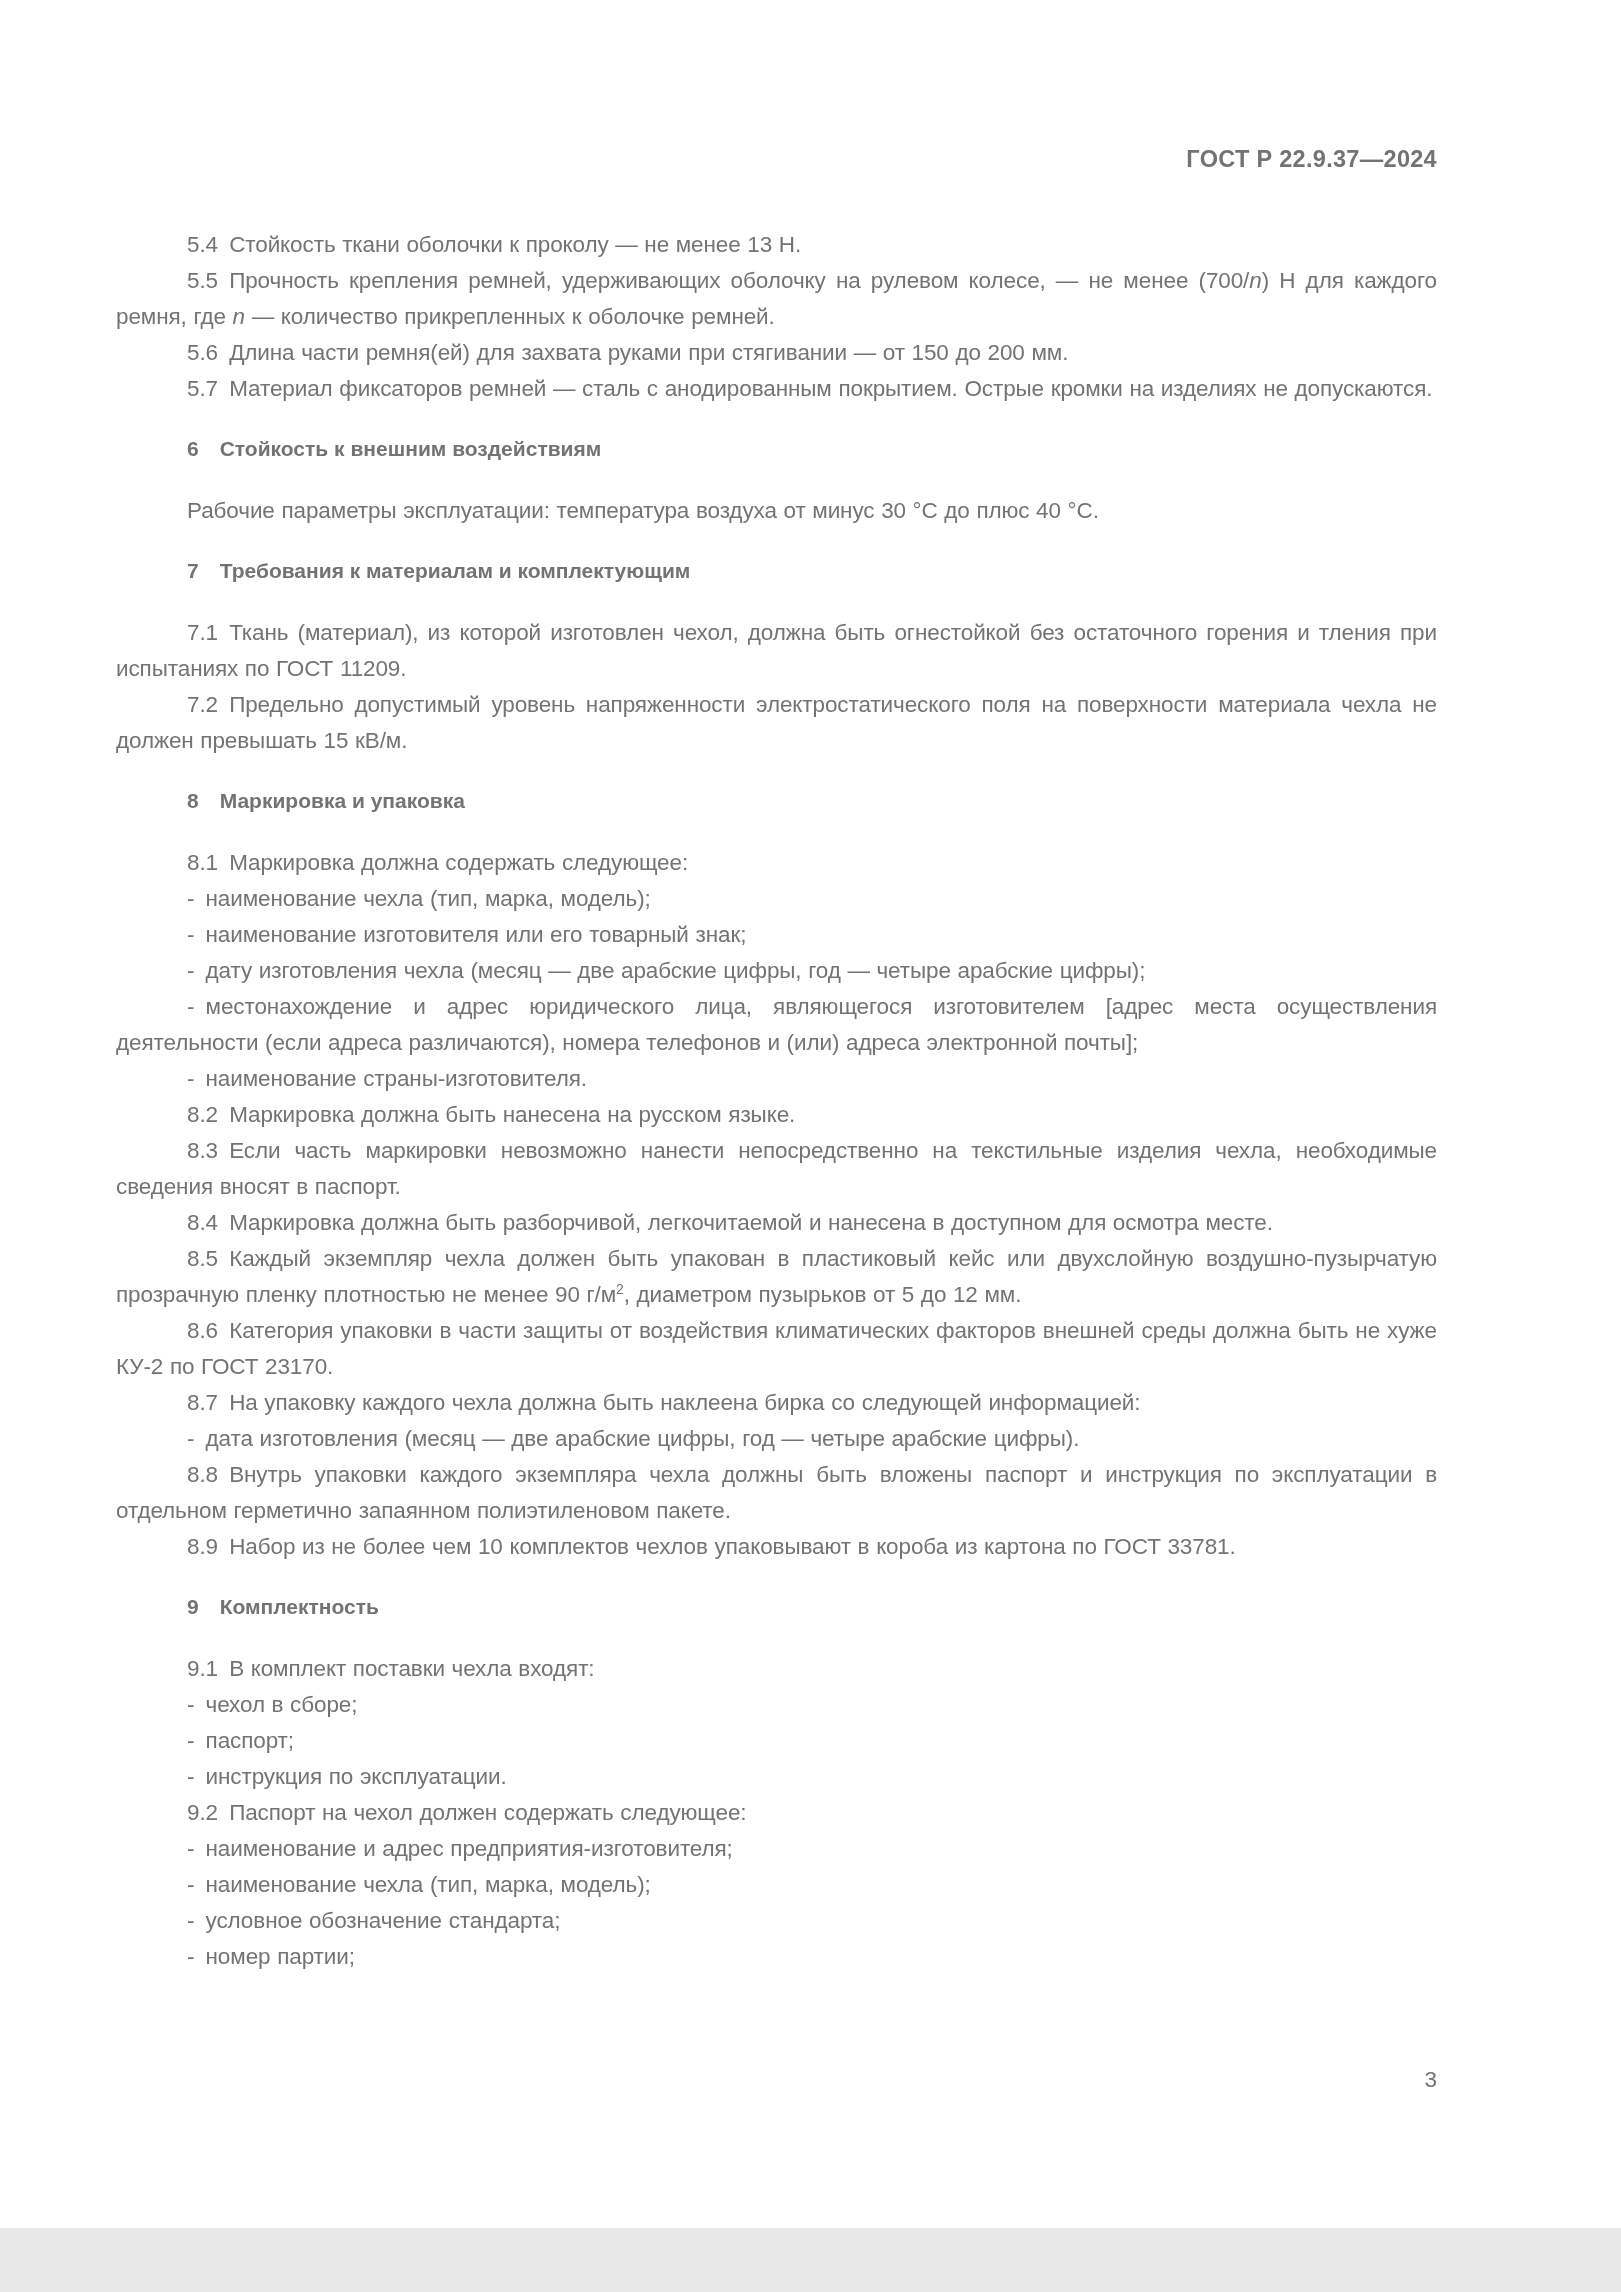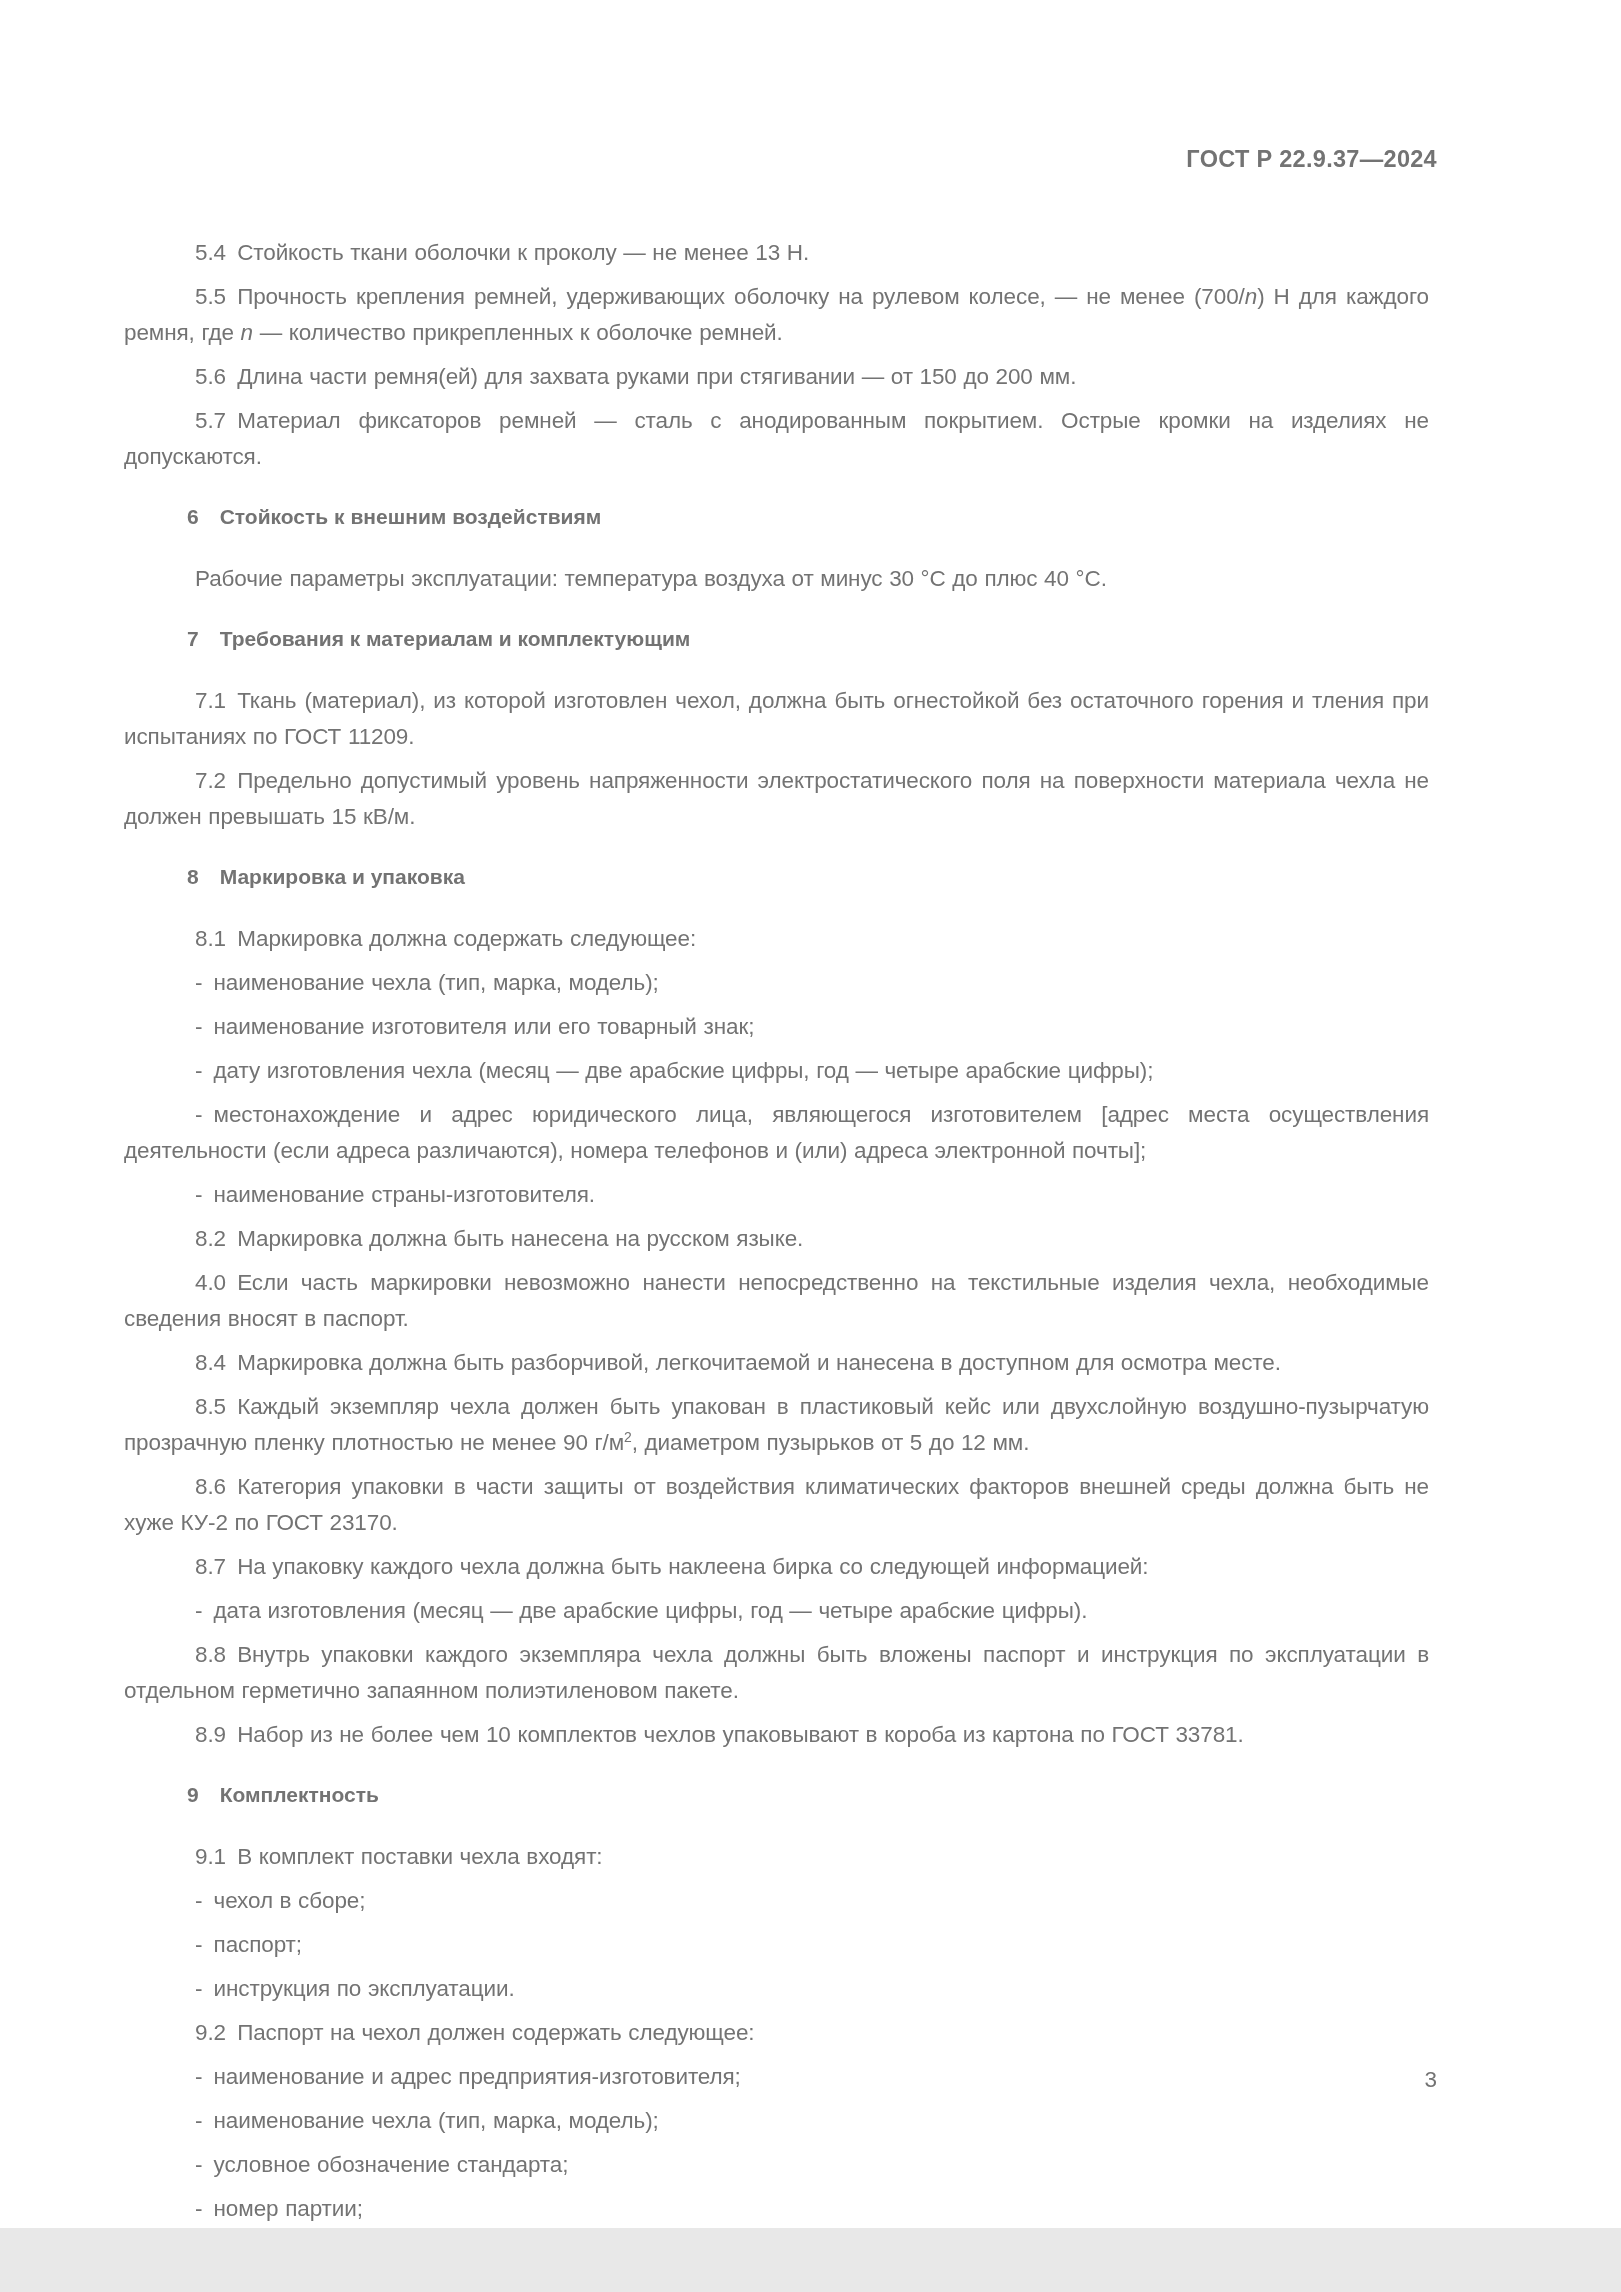--- a/index.html
+++ b/index.html
@@ -24,21 +24,21 @@
     letter-spacing: 0.3px;
     white-space: pre-wrap;
   }
   .content {
     position: absolute;
     top: 227px;
     left: 116px;
     width: 1321px;
   }
   .content p.para {
-    margin: 8px;
+    margin: 0;
     font-size: 22.5px;
     line-height: 36px;
     text-indent: 71px;
     text-align: justify;
     letter-spacing: -0.1px;
     word-spacing: 0.5px;
   }
   .content h2.heading {
     margin: 21.6px 0 25.5px 0;
     font-size: 21px;
@@ -78,21 +78,21 @@
       <p class="para">7.1 Ткань (материал), из которой изготовлен чехол, должна быть огнестойкой без остаточного го­рения и тления при испытаниях по ГОСТ 11209.</p>
       <p class="para">7.2 Предельно допустимый уровень напряженности электростатического поля на поверхности материала чехла не должен превышать 15 кВ/м.</p>
       <h2 class="heading">8 Маркировка и упаковка</h2>
       <p class="para">8.1 Маркировка должна содержать следующее:</p>
       <p class="para">- наименование чехла (тип, марка, модель);</p>
       <p class="para">- наименование изготовителя или его товарный знак;</p>
       <p class="para">- дату изготовления чехла (месяц — две арабские цифры, год — четыре арабские цифры);</p>
       <p class="para">- местонахождение и адрес юридического лица, являющегося изготовителем [адрес места осу­ществления деятельности (если адреса различаются), номера телефонов и (или) адреса электронной почты];</p>
       <p class="para">- наименование страны-изготовителя.</p>
       <p class="para">8.2 Маркировка должна быть нанесена на русском языке.</p>
-      <p class="para">4.0 Если часть маркировки невозможно нанести непосредственно на текстильные изделия чехла, необходимые сведения вносят в паспорт.</p>
+      <p class="para">8.3 Если часть маркировки невозможно нанести непосредственно на текстильные изделия чехла, необходимые сведения вносят в паспорт.</p>
       <p class="para">8.4 Маркировка должна быть разборчивой, легкочитаемой и нанесена в доступном для осмотра месте.</p>
       <p class="para">8.5 Каждый экземпляр чехла должен быть упакован в пластиковый кейс или двухслойную воздуш­но-пузырчатую прозрачную пленку плотностью не менее 90 г/м<sup>2</sup>, диаметром пузырьков от 5 до 12 мм.</p>
       <p class="para">8.6 Категория упаковки в части защиты от воздействия климатических факторов внешней среды должна быть не хуже КУ-2 по ГОСТ 23170.</p>
       <p class="para">8.7 На упаковку каждого чехла должна быть наклеена бирка со следующей информацией:</p>
       <p class="para">- дата изготовления (месяц — две арабские цифры, год — четыре арабские цифры).</p>
       <p class="para">8.8 Внутрь упаковки каждого экземпляра чехла должны быть вложены паспорт и инструкция по эксплуатации в отдельном герметично запаянном полиэтиленовом пакете.</p>
       <p class="para">8.9 Набор из не более чем 10 комплектов чехлов упаковывают в короба из картона по ГОСТ 33781.</p>
       <h2 class="heading">9 Комплектность</h2>
       <p class="para">9.1 В комплект поставки чехла входят:</p>
       <p class="para">- чехол в сборе;</p>

